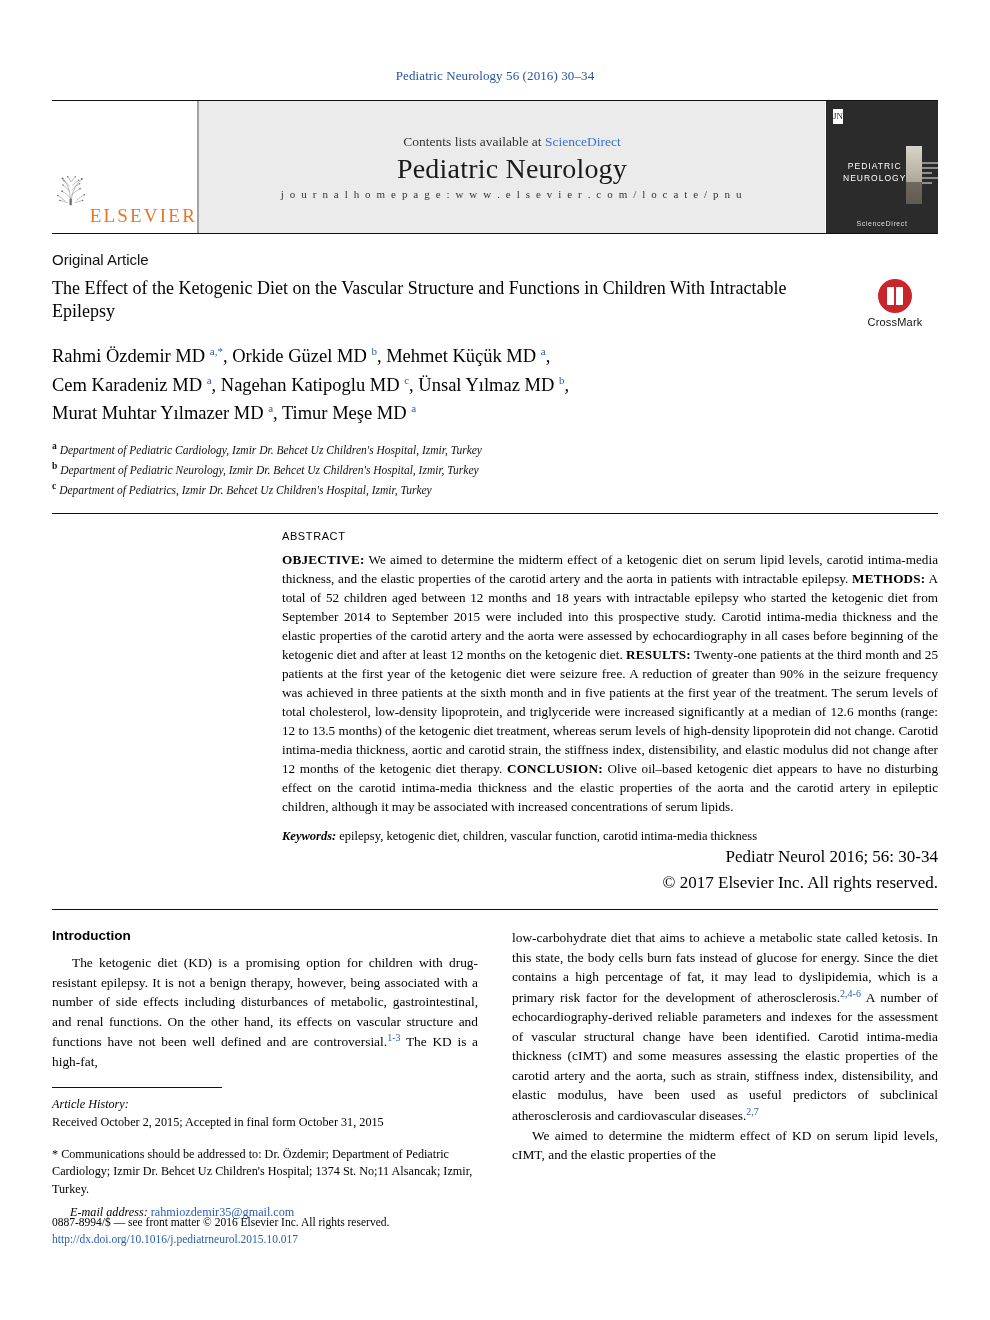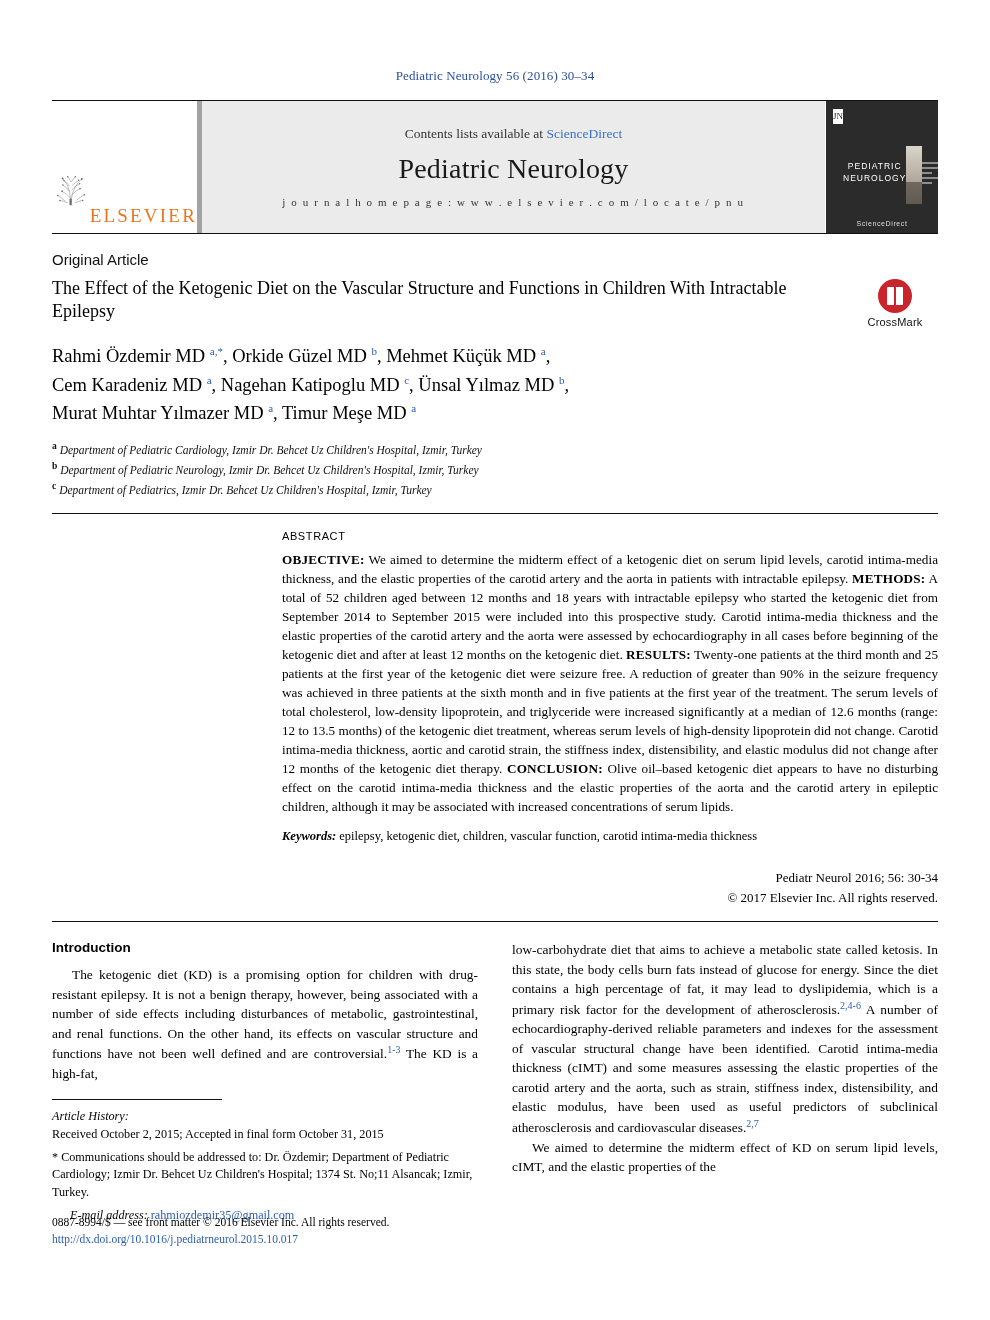--- a/index.html
+++ b/index.html
@@ -59,22 +59,22 @@
     margin-top: 2px;
     font-weight: 400;
   }
   .mast-center {
     flex: 1 1 auto;
     background: #ebebeb;
     display: flex;
     flex-direction: column;
     align-items: center;
     justify-content: center;
-    gap: 11px;
-    border-left: 5px solid #a3a3a3;
+    gap: 3px;
+    border-left: 2px solid #a3a3a3;
     border-right: 1px solid #ffffff;
   }
   .contents-line {
     font-size: 13.5px;
     color: #333;
   }
   .contents-line .sd {
     color: #3a72c8;
   }
   .journal-name {
@@ -254,23 +254,23 @@
     font-weight: 700;
     letter-spacing: .2px;
   }
   .keywords {
     margin-top: 13px;
     font-size: 12.5px;
     text-align: left;
   }
   .keywords b { font-style: italic; }
   .abs-right {
-    margin-top: 24px;
+    margin-top: 0;
     text-align: right;
-    font-size: 13px;
+    font-size: 17px;
     line-height: 1.5;
   }
 
   .rule-bottom-abs {
     border-top: 1px solid #111;
     margin-top: 14px;
   }
 
   
   .cols {
@@ -435,21 +435,21 @@
       <div class="sec-head">Introduction</div>
       <div class="body-text">
         <span>The ketogenic diet (KD) is a promising option for children with drug-resistant epilepsy. It is not a benign therapy, however, being associated with a number of side effects including disturbances of metabolic, gastrointestinal, and renal functions. On the other hand, its effects on vascular structure and functions have not been well defined and are controversial.</span><sup class="ref">1-3</sup><span> The KD is a high-fat,</span>
       </div>
 
       <div class="foot-rule"></div>
       <div class="footnote">
         <div class="it">Article History:</div>
         <div>Received October 2, 2015; Accepted in final form October 31, 2015</div>
       </div>
-      <div class="footnote" style="margin-top:6px">* Communications should be addressed to: Dr. Özdemir; Department of Pediatric Cardiology; Izmir Dr. Behcet Uz Children's Hospital; 1374 St. No;11 Alsancak; Izmir, Turkey.</div>
+      <div class="footnote" style="margin-top:15px">* Communications should be addressed to: Dr. Özdemir; Department of Pediatric Cardiology; Izmir Dr. Behcet Uz Children's Hospital; 1374 St. No;11 Alsancak; Izmir, Turkey.</div>
       <div class="footnote" style="margin-top:6px; text-indent:18px">
         <span class="it">E-mail address:</span>
         <span class="link">rahmiozdemir35@gmail.com</span>
       </div>
     </div>
 
     <div class="col">
       <div class="body-text noind">
         <span>low-carbohydrate diet that aims to achieve a metabolic state called ketosis. In this state, the body cells burn fats instead of glucose for energy. Since the diet contains a high percentage of fat, it may lead to dyslipidemia, which is a primary risk factor for the development of atherosclerosis.</span><sup class="ref">2,4-6</sup><span> A number of echocardiography-derived reliable parameters and indexes for the assessment of vascular structural change have been identified. Carotid intima-media thickness (cIMT) and some measures assessing the elastic properties of the carotid artery and the aorta, such as strain, stiffness index, distensibility, and elastic modulus, have been used as useful predictors of subclinical atherosclerosis and cardiovascular diseases.</span><sup class="ref">2,7</sup>
       </div>

